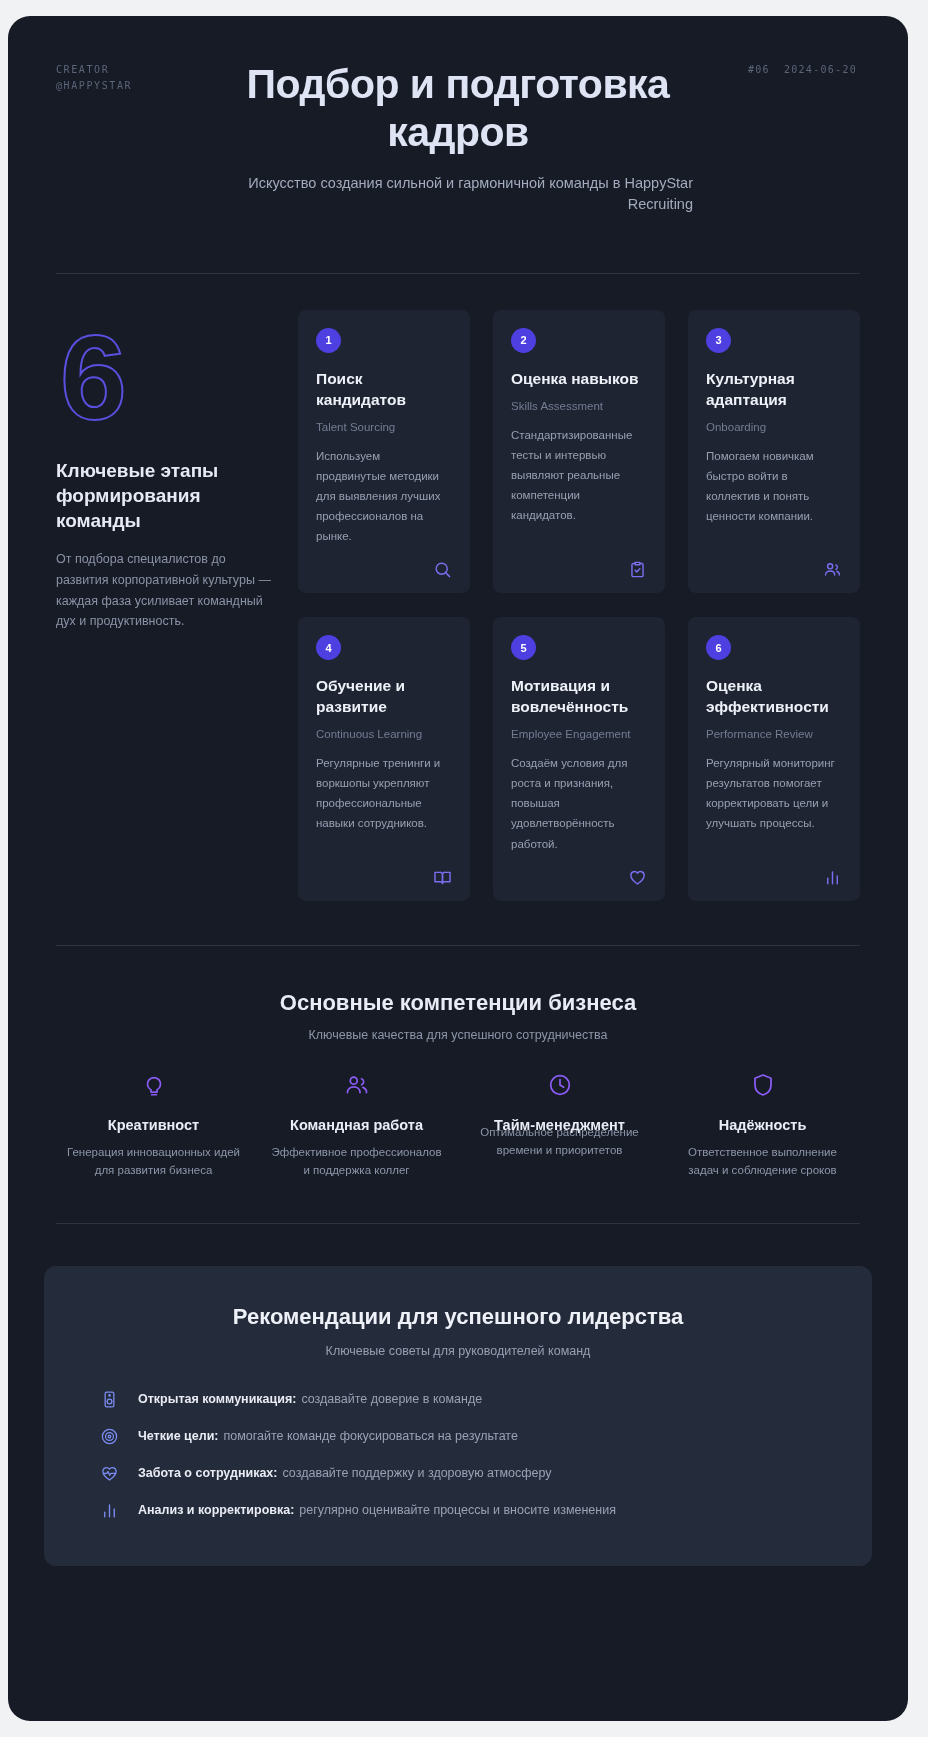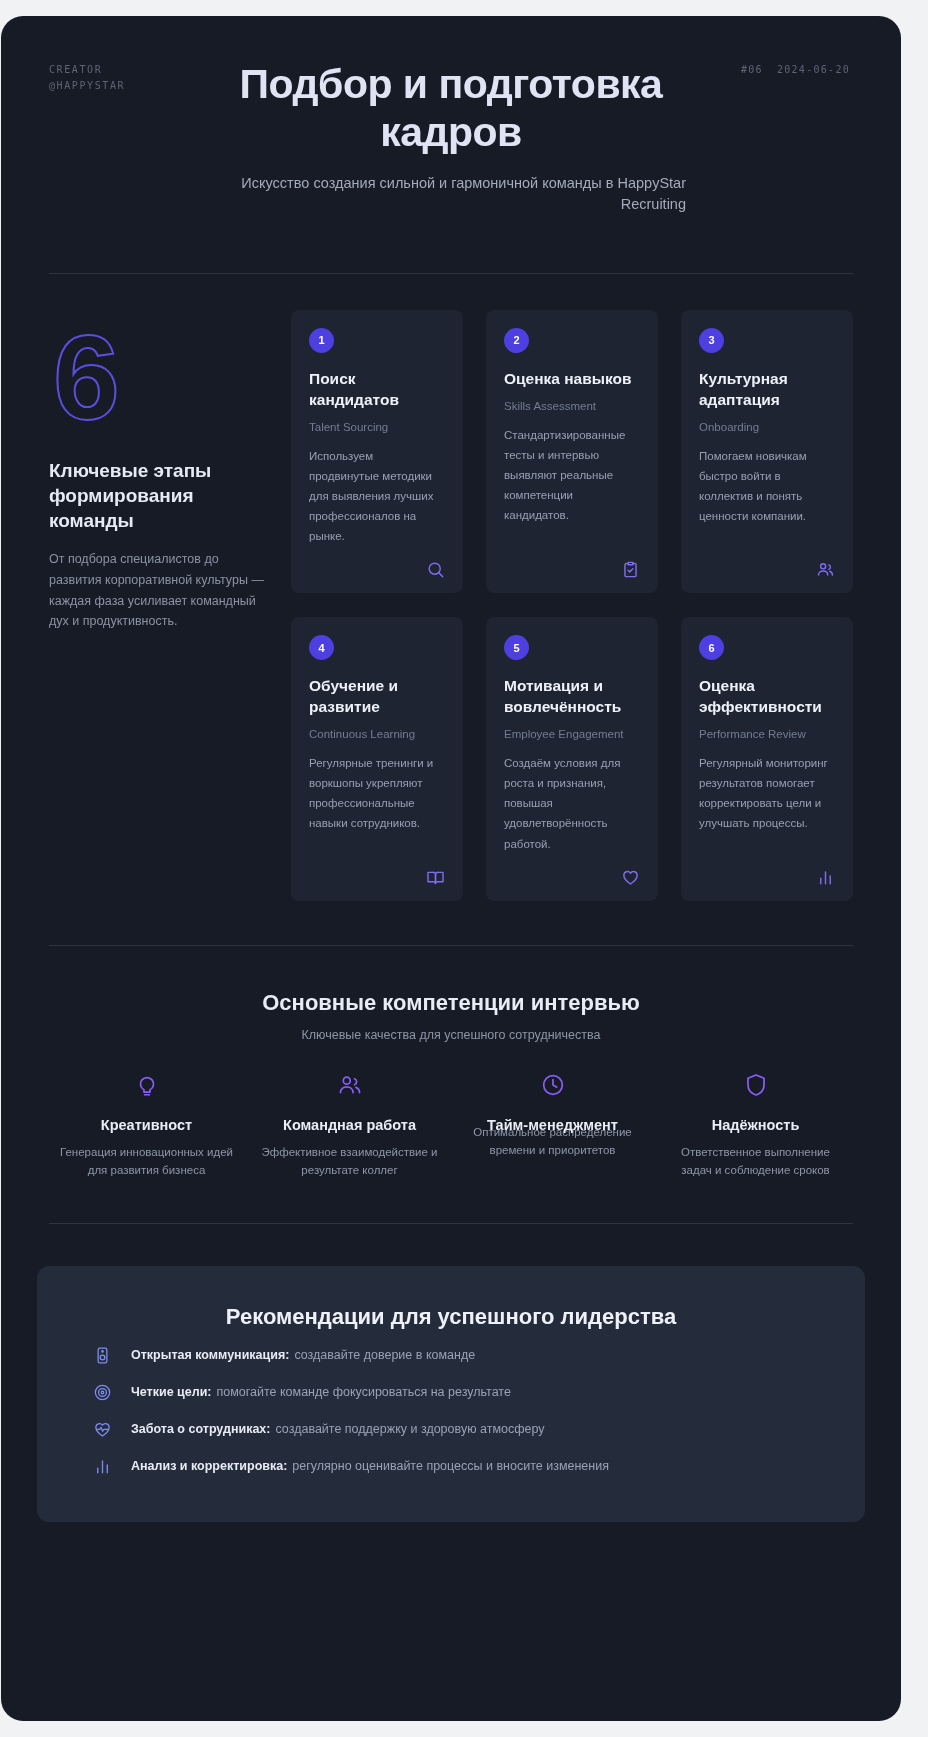--- a/index.html
+++ b/index.html
@@ -4,21 +4,21 @@
 <style>
   * { box-sizing: border-box; margin: 0; padding: 0; }
   html, body {
     width: 928px;
     height: 1737px;
     background: #f1f2f4;
     font-family: "Liberation Sans", "DejaVu Sans", sans-serif;
   }
   .poster {
     position: absolute;
-    left: 1px;
+    left: 8px;
     top: 16px;
     width: 900px;
     height: 1705px;
     background: #161b26;
     border-radius: 22px;
     overflow: hidden;
   }
   .inner { padding: 0 48px; }
 
   
@@ -347,21 +347,21 @@
               </svg>
           </div>
         </div>
 
       </div>
     </div>
 
     <div class="rule2"></div>
 
     <div class="comp-wrap">
-      <div class="section-title">Основные компетенции интервью</div>
+      <div class="section-title">Основные компетенции бизнеса</div>
       <div class="section-sub">Ключевые качества для успешного сотрудничества</div>
       <div class="comp-row">
 
         <div class="comp comp-1">
           <div class="comp-icon">
             <svg width="26" height="26" viewBox="0 0 24 24" fill="none" stroke="currentColor" stroke-width="1.6" stroke-linecap="round" stroke-linejoin="round">
                 <path d="M9.2 16.4a6 6 0 1 1 5.6 0v2.1H9.2z"></path>
                 <line x1="9.8" y1="21" x2="14.2" y2="21"></line>
               </svg>
           </div>
@@ -372,21 +372,21 @@
         <div class="comp comp-2">
           <div class="comp-icon">
             <svg width="26" height="26" viewBox="0 0 24 24" fill="none" stroke="currentColor" stroke-width="1.6" stroke-linecap="round" stroke-linejoin="round">
                 <circle cx="9" cy="8" r="3.2"></circle>
                 <path d="M3.2 19c0-3.2 2.6-5.2 5.8-5.2s5.8 2 5.8 5.2"></path>
                 <path d="M16.2 6.2a3 3 0 0 1 0 5.6"></path>
                 <path d="M17.4 14.2c2 .7 3.4 2.3 3.4 4.8"></path>
               </svg>
           </div>
           <div class="comp-name">Командная работа</div>
-          <div class="comp-desc">Эффективное взаимодействие и результате коллег</div>
+          <div class="comp-desc">Эффективное профессионалов и поддержка коллег</div>
         </div>
 
         <div class="comp comp-3">
           <div class="comp-icon">
             <svg width="26" height="26" viewBox="0 0 24 24" fill="none" stroke="currentColor" stroke-width="1.6" stroke-linecap="round" stroke-linejoin="round">
                 <circle cx="12" cy="12" r="8.6"></circle>
                 <polyline points="12,7 12,12 15.5,14"></polyline>
               </svg>
           </div>
           <div class="comp-name">Тайм-менеджмент</div>
@@ -404,20 +404,21 @@
         </div>
 
       </div>
     </div>
 
     <div class="rule2"></div>
   </div>
 
   <div class="rec">
     <div class="rec-title">Рекомендации для успешного лидерства</div>
+    <div class="rec-sub">Ключевые советы для руководителей команд</div>
 
     <div class="rec-item">
       <div class="rec-icon">
         <svg width="19" height="19" viewBox="0 0 24 24" fill="none" stroke="currentColor" stroke-width="1.6" stroke-linecap="round" stroke-linejoin="round">
             <rect x="6.5" y="2.8" width="11" height="18.4" rx="2"></rect>
             <circle cx="12" cy="14.6" r="3"></circle>
             <circle cx="12" cy="6.8" r="0.9"></circle>
           </svg>
       </div>
       <div class="rec-text">

